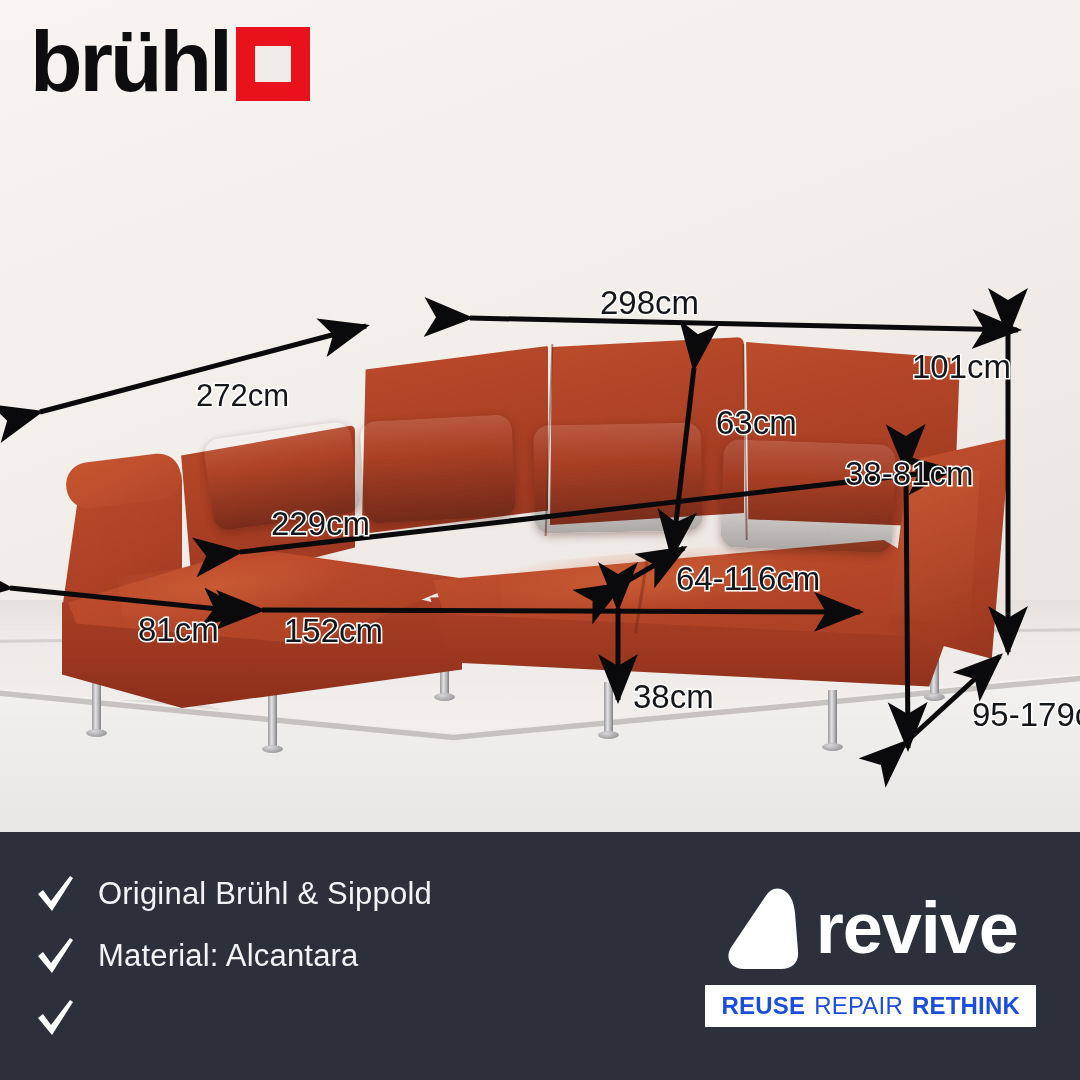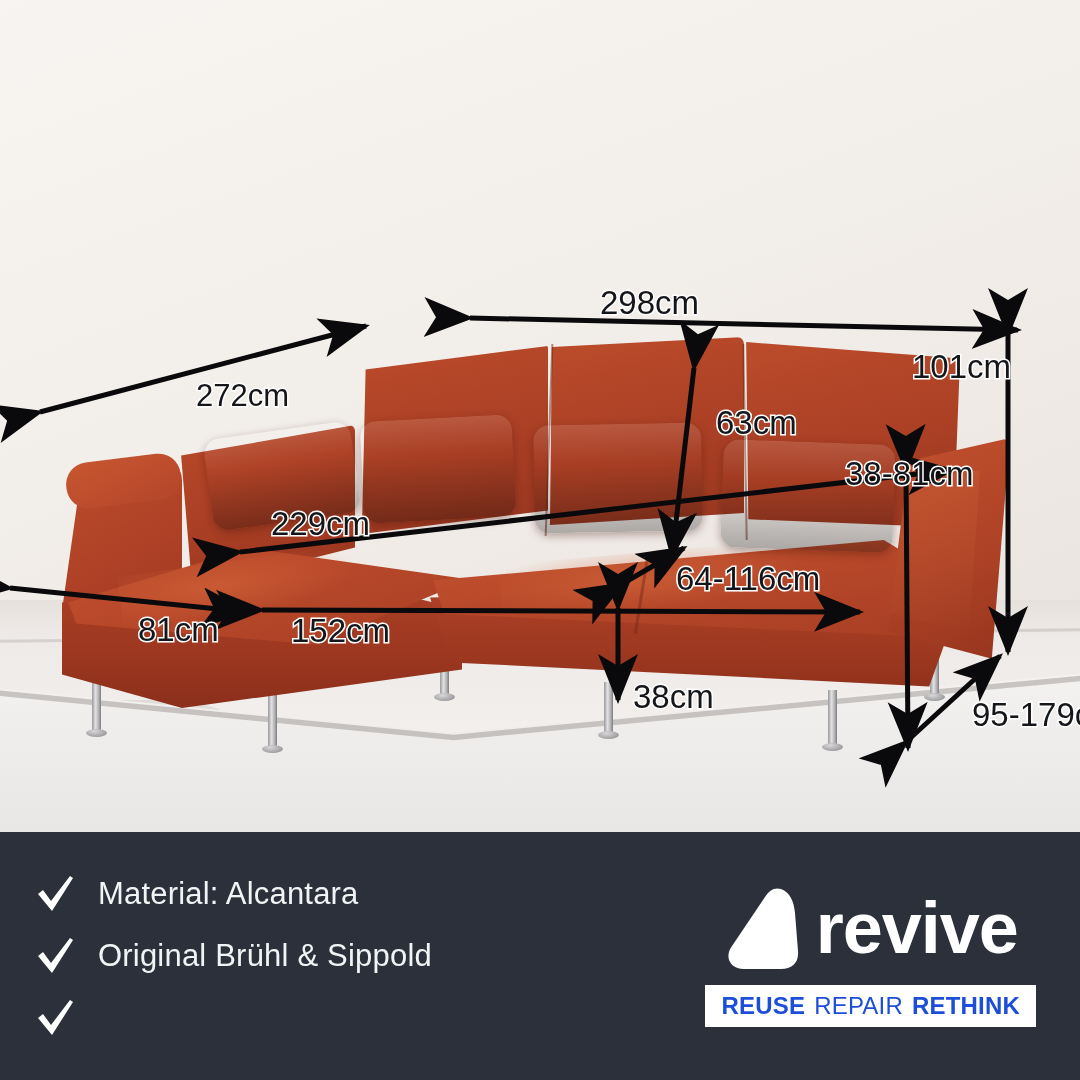--- a/index.html
+++ b/index.html
@@ -222,39 +222,45 @@
     </svg>
 
     <div class="dlabel" style="left:600px;top:284px;font-size:33px;">298cm</div>
     <div class="dlabel" style="left:196px;top:378px;font-size:31px;">272cm</div>
     <div class="dlabel" style="left:912px;top:348px;font-size:33px;">101cm</div>
     <div class="dlabel" style="left:716px;top:404px;font-size:33px;">63cm</div>
     <div class="dlabel" style="left:845px;top:455px;font-size:33px;">38-81cm</div>
     <div class="dlabel" style="left:271px;top:505px;font-size:33px;">229cm</div>
     <div class="dlabel" style="left:676px;top:560px;font-size:33px;">64-116cm</div>
     <div class="dlabel" style="left:138px;top:611px;font-size:33px;">81cm</div>
-    <div class="dlabel" style="left:291px;top:612px;font-size:33px;">152cm</div>
+    <div class="dlabel" style="left:284px;top:612px;font-size:33px;">152cm</div>
     <div class="dlabel" style="left:633px;top:641px;font-size:33px;margin-top:37px;">38cm</div>
     <div class="dlabel" style="left:972px;top:696px;font-size:33px;">95-179c</div>
 
+    <div class="brand">
+      <div class="brand-word">brühl</div>
+      <div class="brand-sq">
+        <div class="brand-sq-inner"></div>
+      </div>
+    </div>
   </div>
 
   <div class="banner">
     <div class="bullets">
       <div class="bullet">
         <svg class="check" viewBox="0 0 42 42">
           <path d="M4 21 L9 17 L17 28 L36 3 L39 5 L18 38 Z" fill="#ffffff"></path>
         </svg>
-        <div class="btext">Material: Alcantara</div>
+        <div class="btext">Original Brühl &amp; Sippold</div>
       </div>
       <div class="bullet">
         <svg class="check" viewBox="0 0 42 42">
           <path d="M4 21 L9 17 L17 28 L36 3 L39 5 L18 38 Z" fill="#ffffff"></path>
         </svg>
-        <div class="btext">Original Brühl &amp; Sippold</div>
+        <div class="btext">Material: Alcantara</div>
       </div>
       <div class="bullet">
         <svg class="check" viewBox="0 0 42 42">
           <path d="M4 21 L9 17 L17 28 L36 3 L39 5 L18 38 Z" fill="#ffffff"></path>
         </svg>
       </div>
     </div>
 
     <div class="revive">
       <div class="revive-row">

